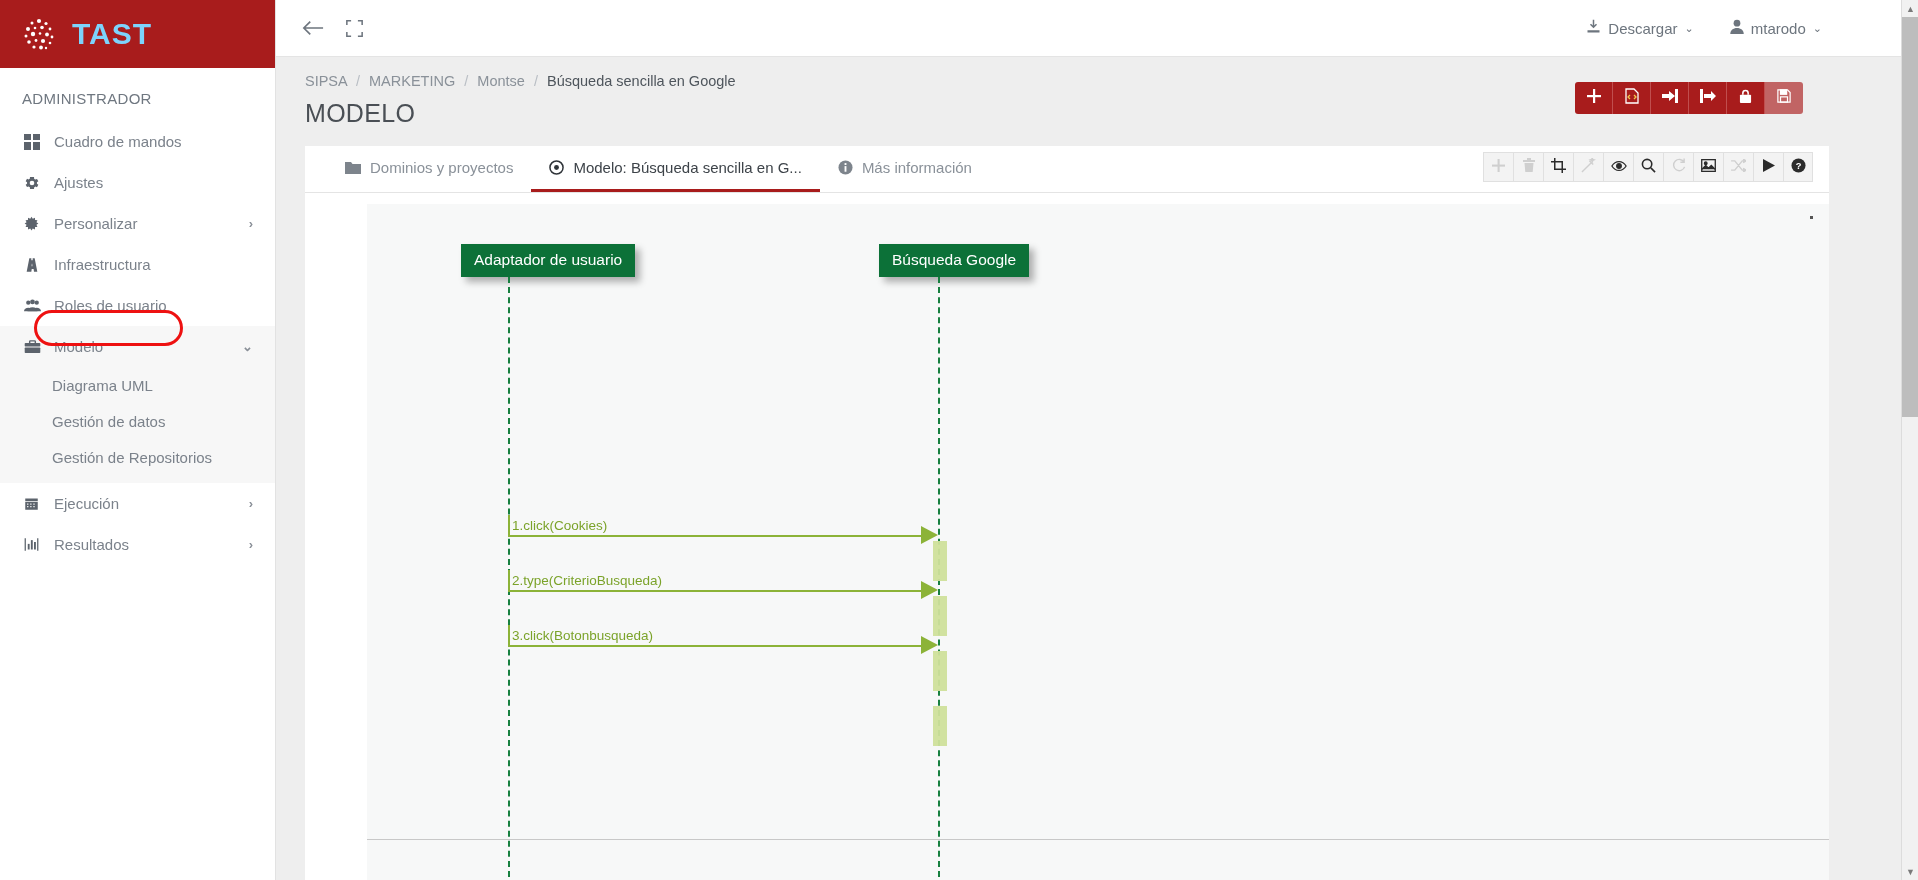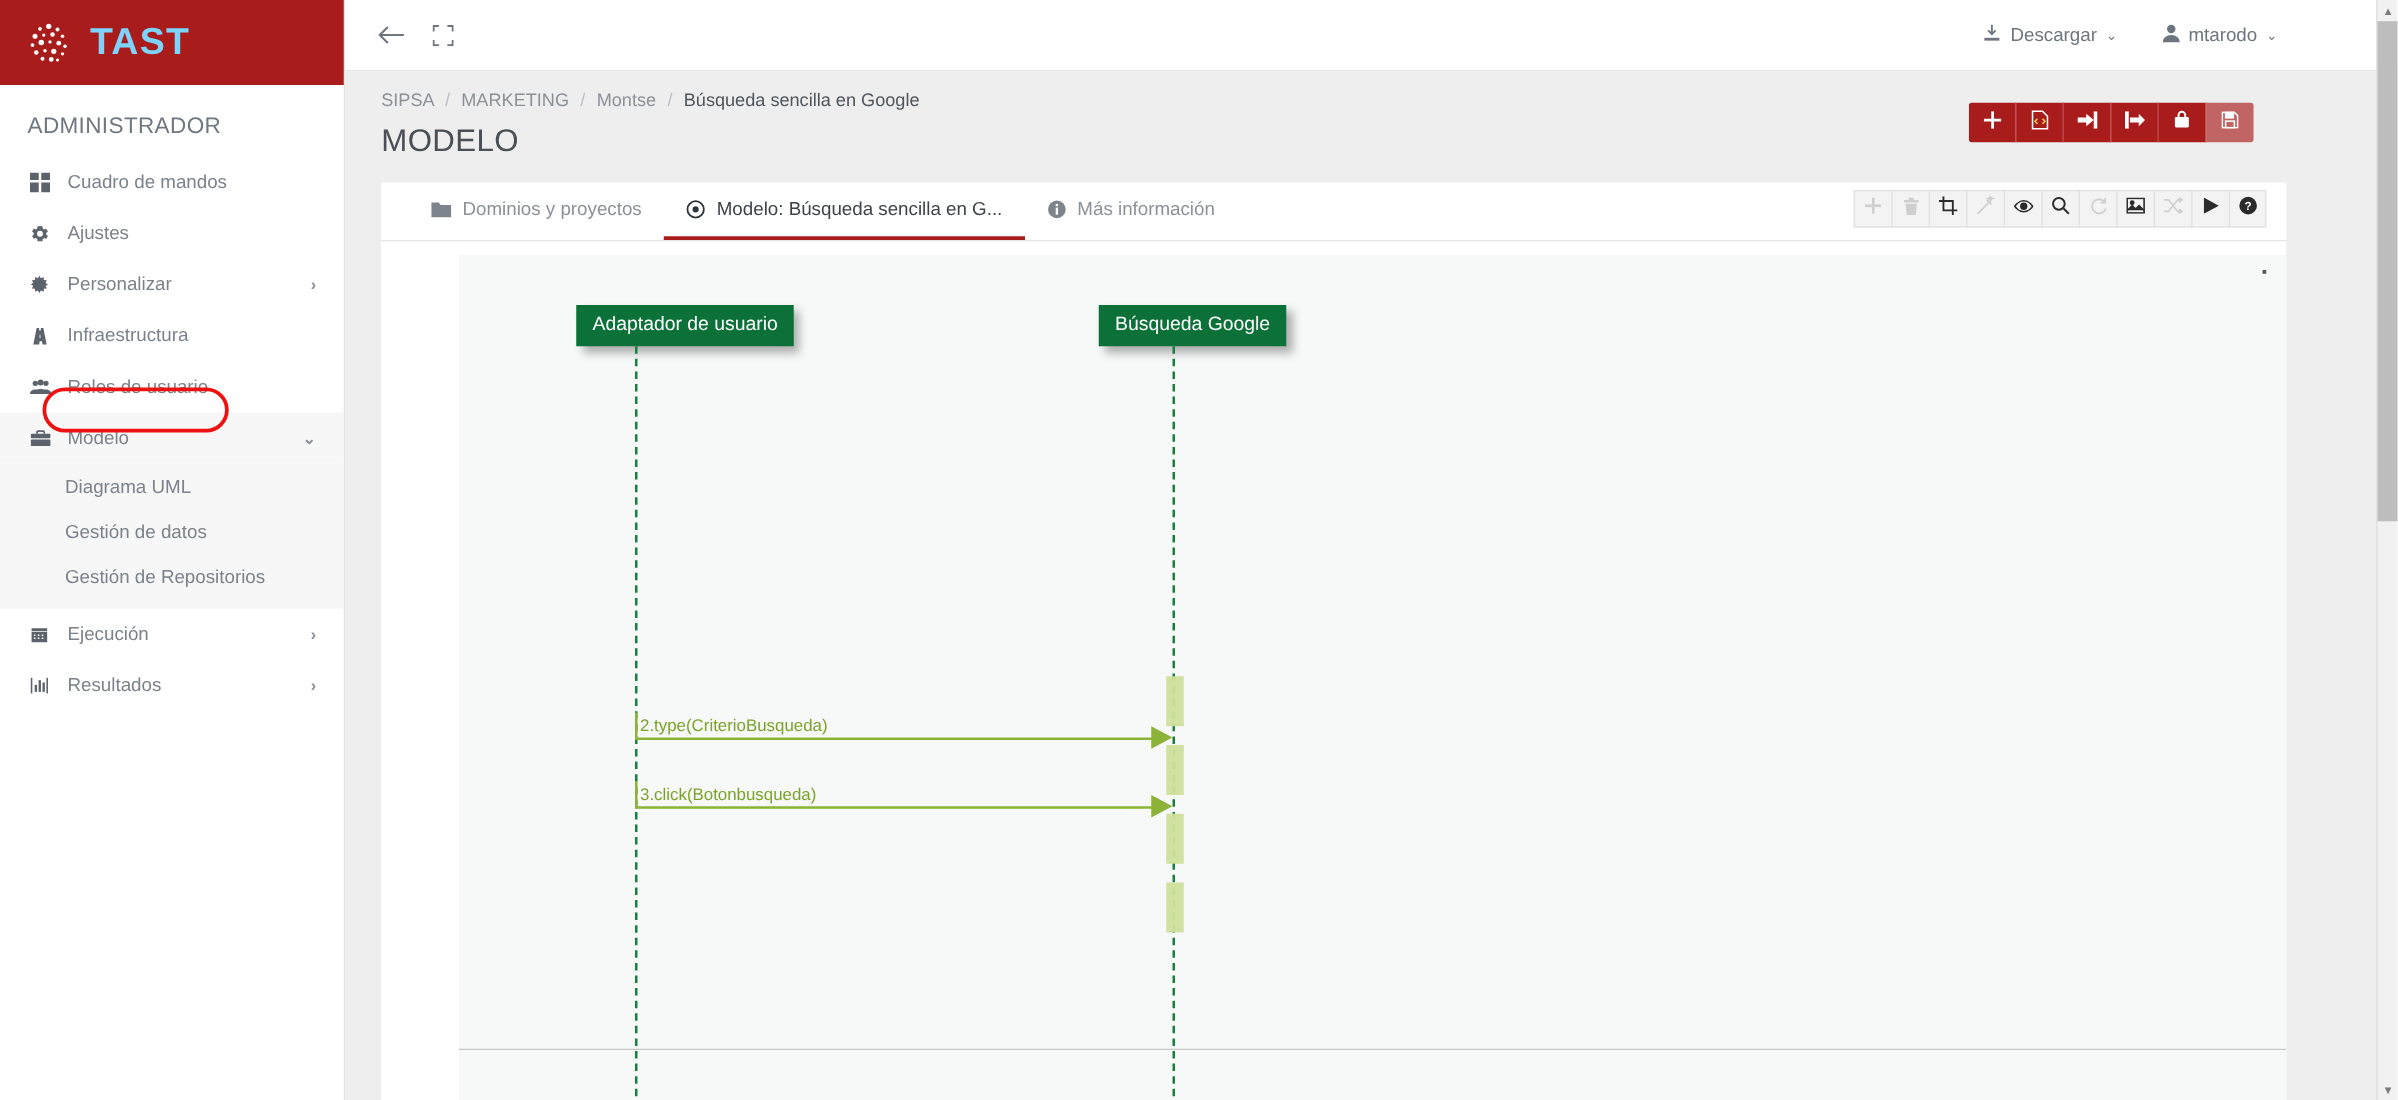--- a/index.html
+++ b/index.html
@@ -17,21 +17,21 @@
     background: #ffffff; border-right: 1px solid #e2e2e2;
   }
   .brand {
     height: 68px; background: #a81c1c; display: flex; align-items: center;
     padding-left: 20px; gap: 14px;
   }
   .brand-logo { width: 38px; height: 38px; position: relative; }
   .brand-title { color: #7dd3fc; font-size: 30px; font-weight: bold; letter-spacing: 1px; }
 
   .nav-header {
-    font-size: 18px; color: #6f7780; padding: 22px 0 14px 22px; letter-spacing: .3px;
+    font-size: 15px; color: #6f7780; padding: 22px 0 14px 22px; letter-spacing: .3px;
   }
   .nav-item {
     display: flex; align-items: center; height: 41px; padding-left: 24px;
     font-size: 15px; color: #7b828b; cursor: pointer; position: relative;
   }
   .nav-item .ico {
     width: 26px; display: inline-flex; align-items: center; justify-content: flex-start;
     color: #5c636c; flex: none;
   }
   .nav-item .lbl { padding-left: 4px; }
@@ -530,20 +530,26 @@
         <div class="lifeline" style="left:512px">
           <div class="ll-box">Búsqueda Google</div>
           <div class="ll-line" style="left:59px"></div>
         </div>
 
         <div class="activation" style="left:566px; top:337px; height:40px"></div>
         <div class="activation" style="left:566px; top:392px; height:40px"></div>
         <div class="activation" style="left:566px; top:447px; height:40px"></div>
         <div class="activation" style="left:566px; top:502px; height:40px"></div>
 
+        <div class="msg" style="left:141px; top:307px; width:430px; height:26px">
+          <span class="msg-tick"></span>
+          <span class="msg-label">1.click(Cookies)</span>
+          <span class="msg-line" style="width:415px"></span>
+          <span class="msg-arrow" style="left:413px"></span>
+        </div>
 
         <div class="msg" style="left:141px; top:362px; width:430px; height:26px">
           <span class="msg-tick"></span>
           <span class="msg-label">2.type(CriterioBusqueda)</span>
           <span class="msg-line" style="width:415px"></span>
           <span class="msg-arrow" style="left:413px"></span>
         </div>
 
         <div class="msg" style="left:141px; top:417px; width:430px; height:26px">
           <span class="msg-tick"></span>

